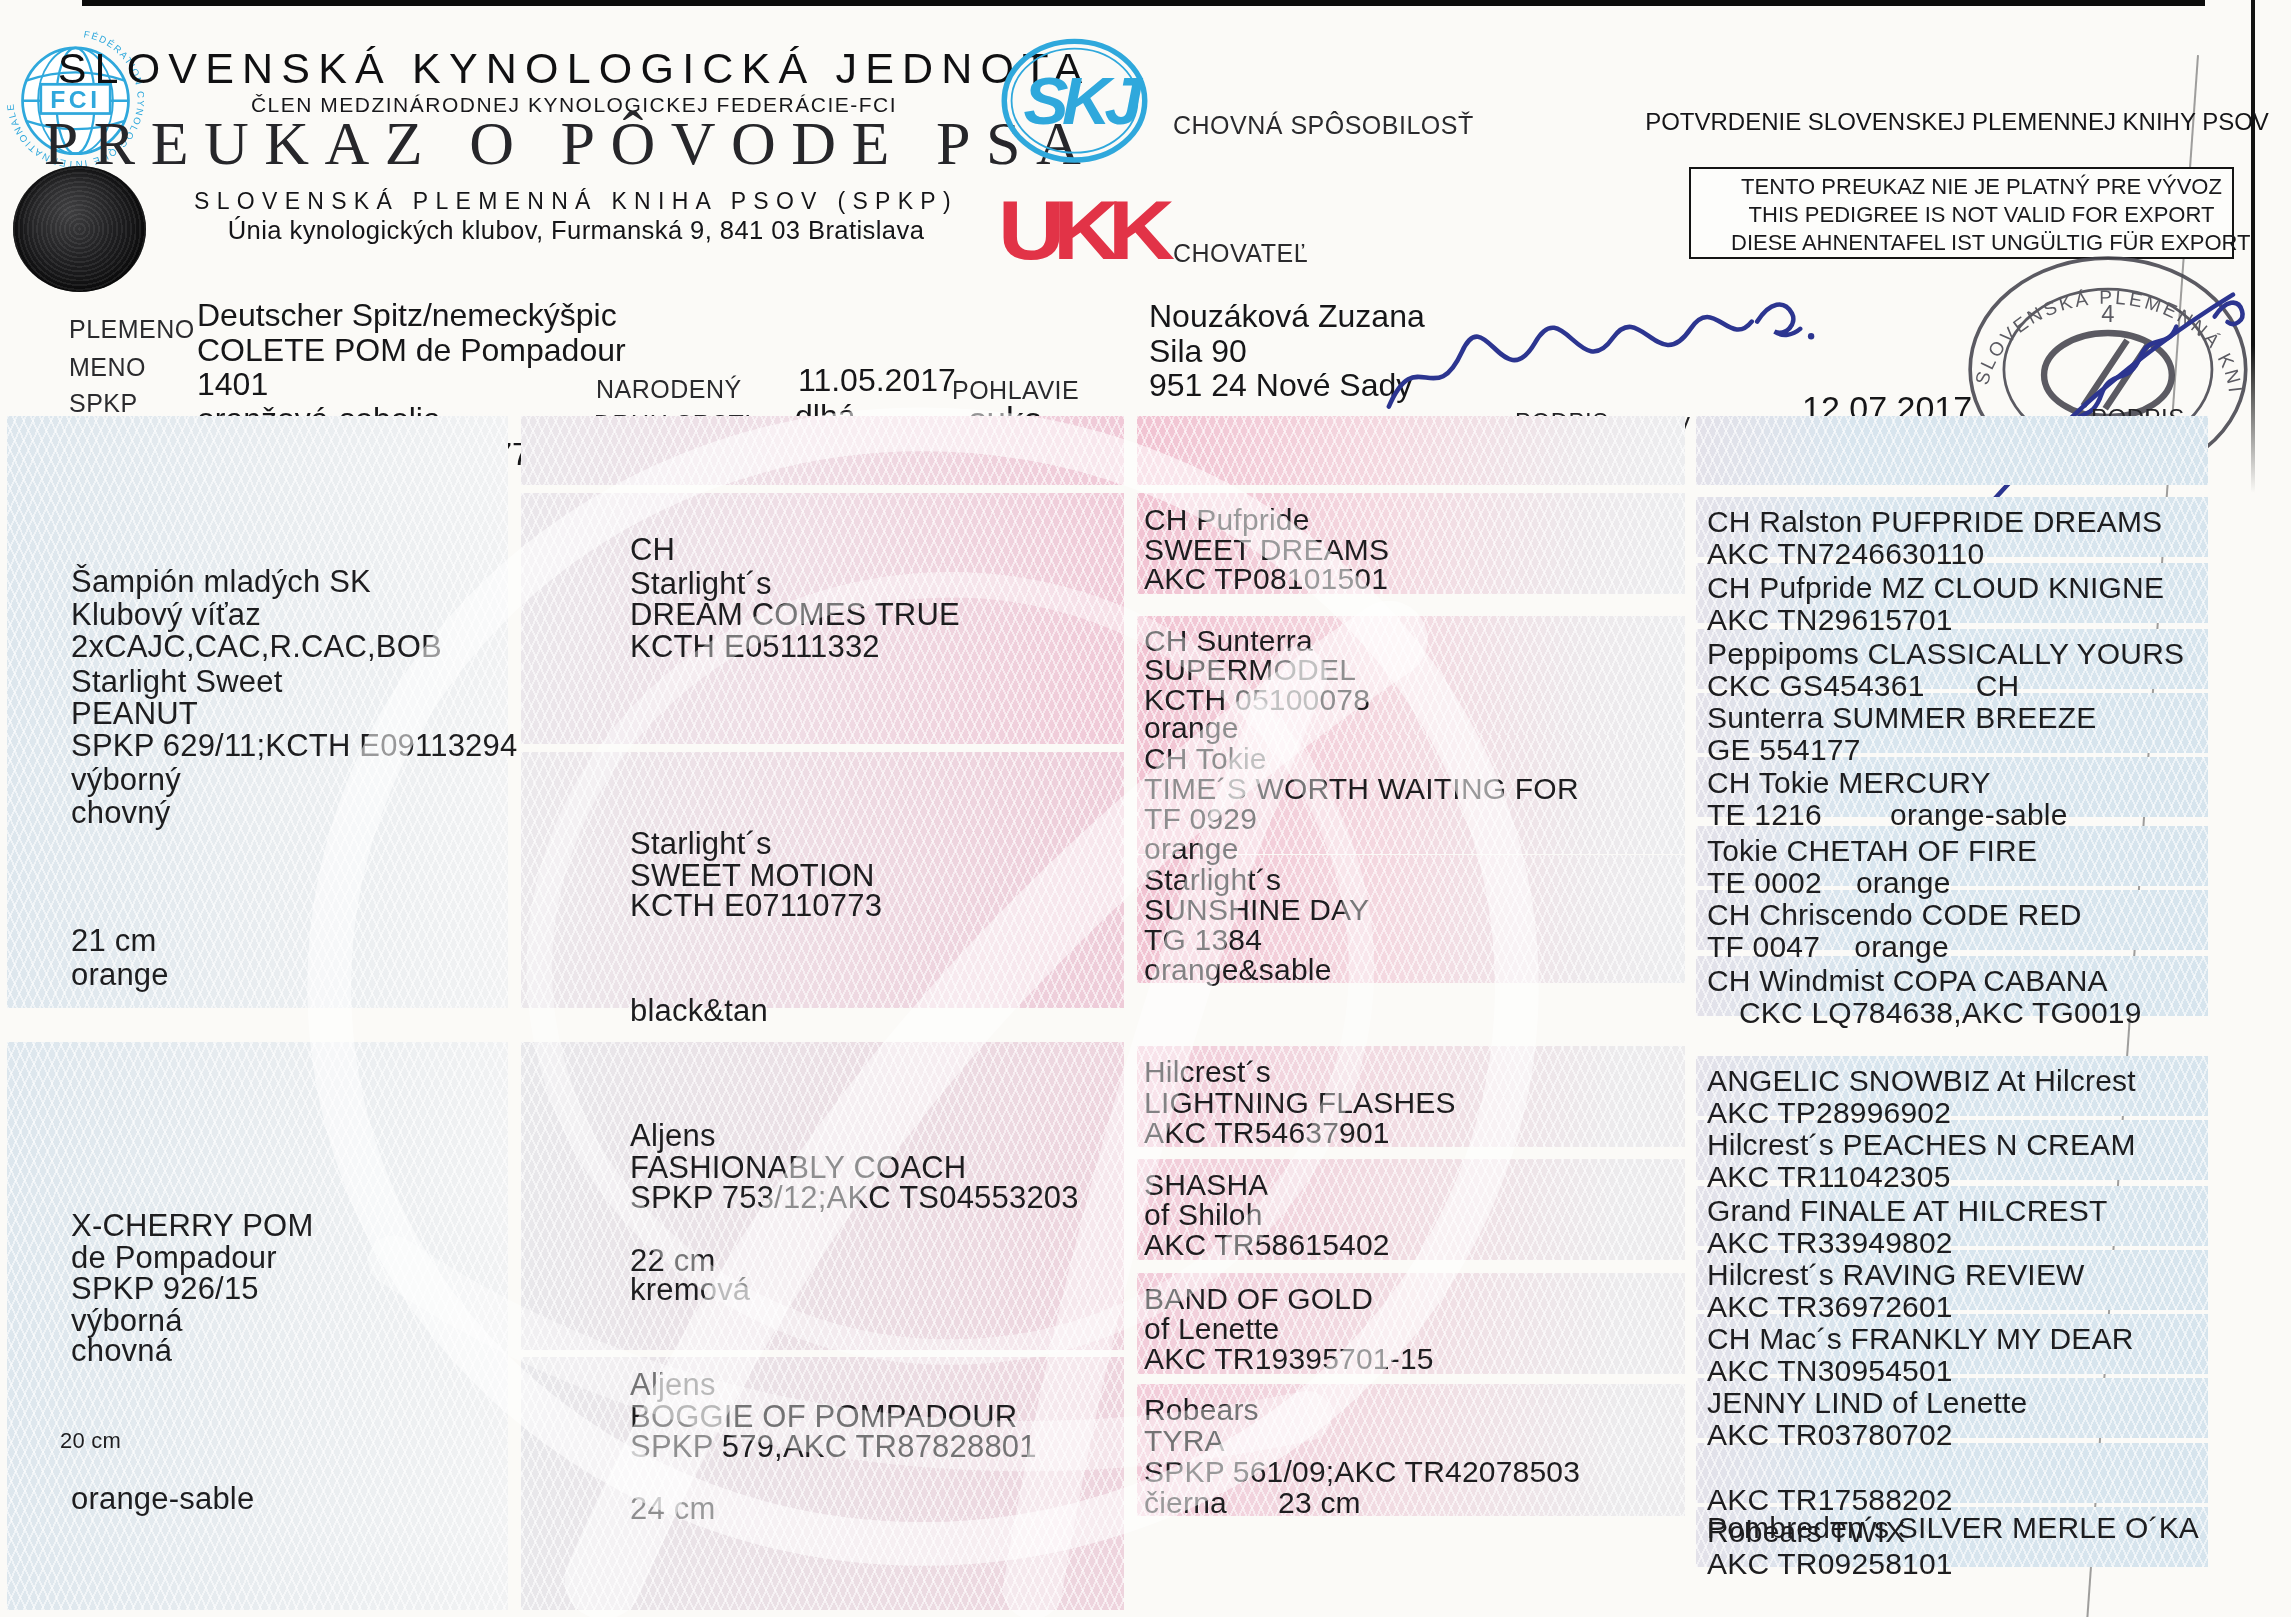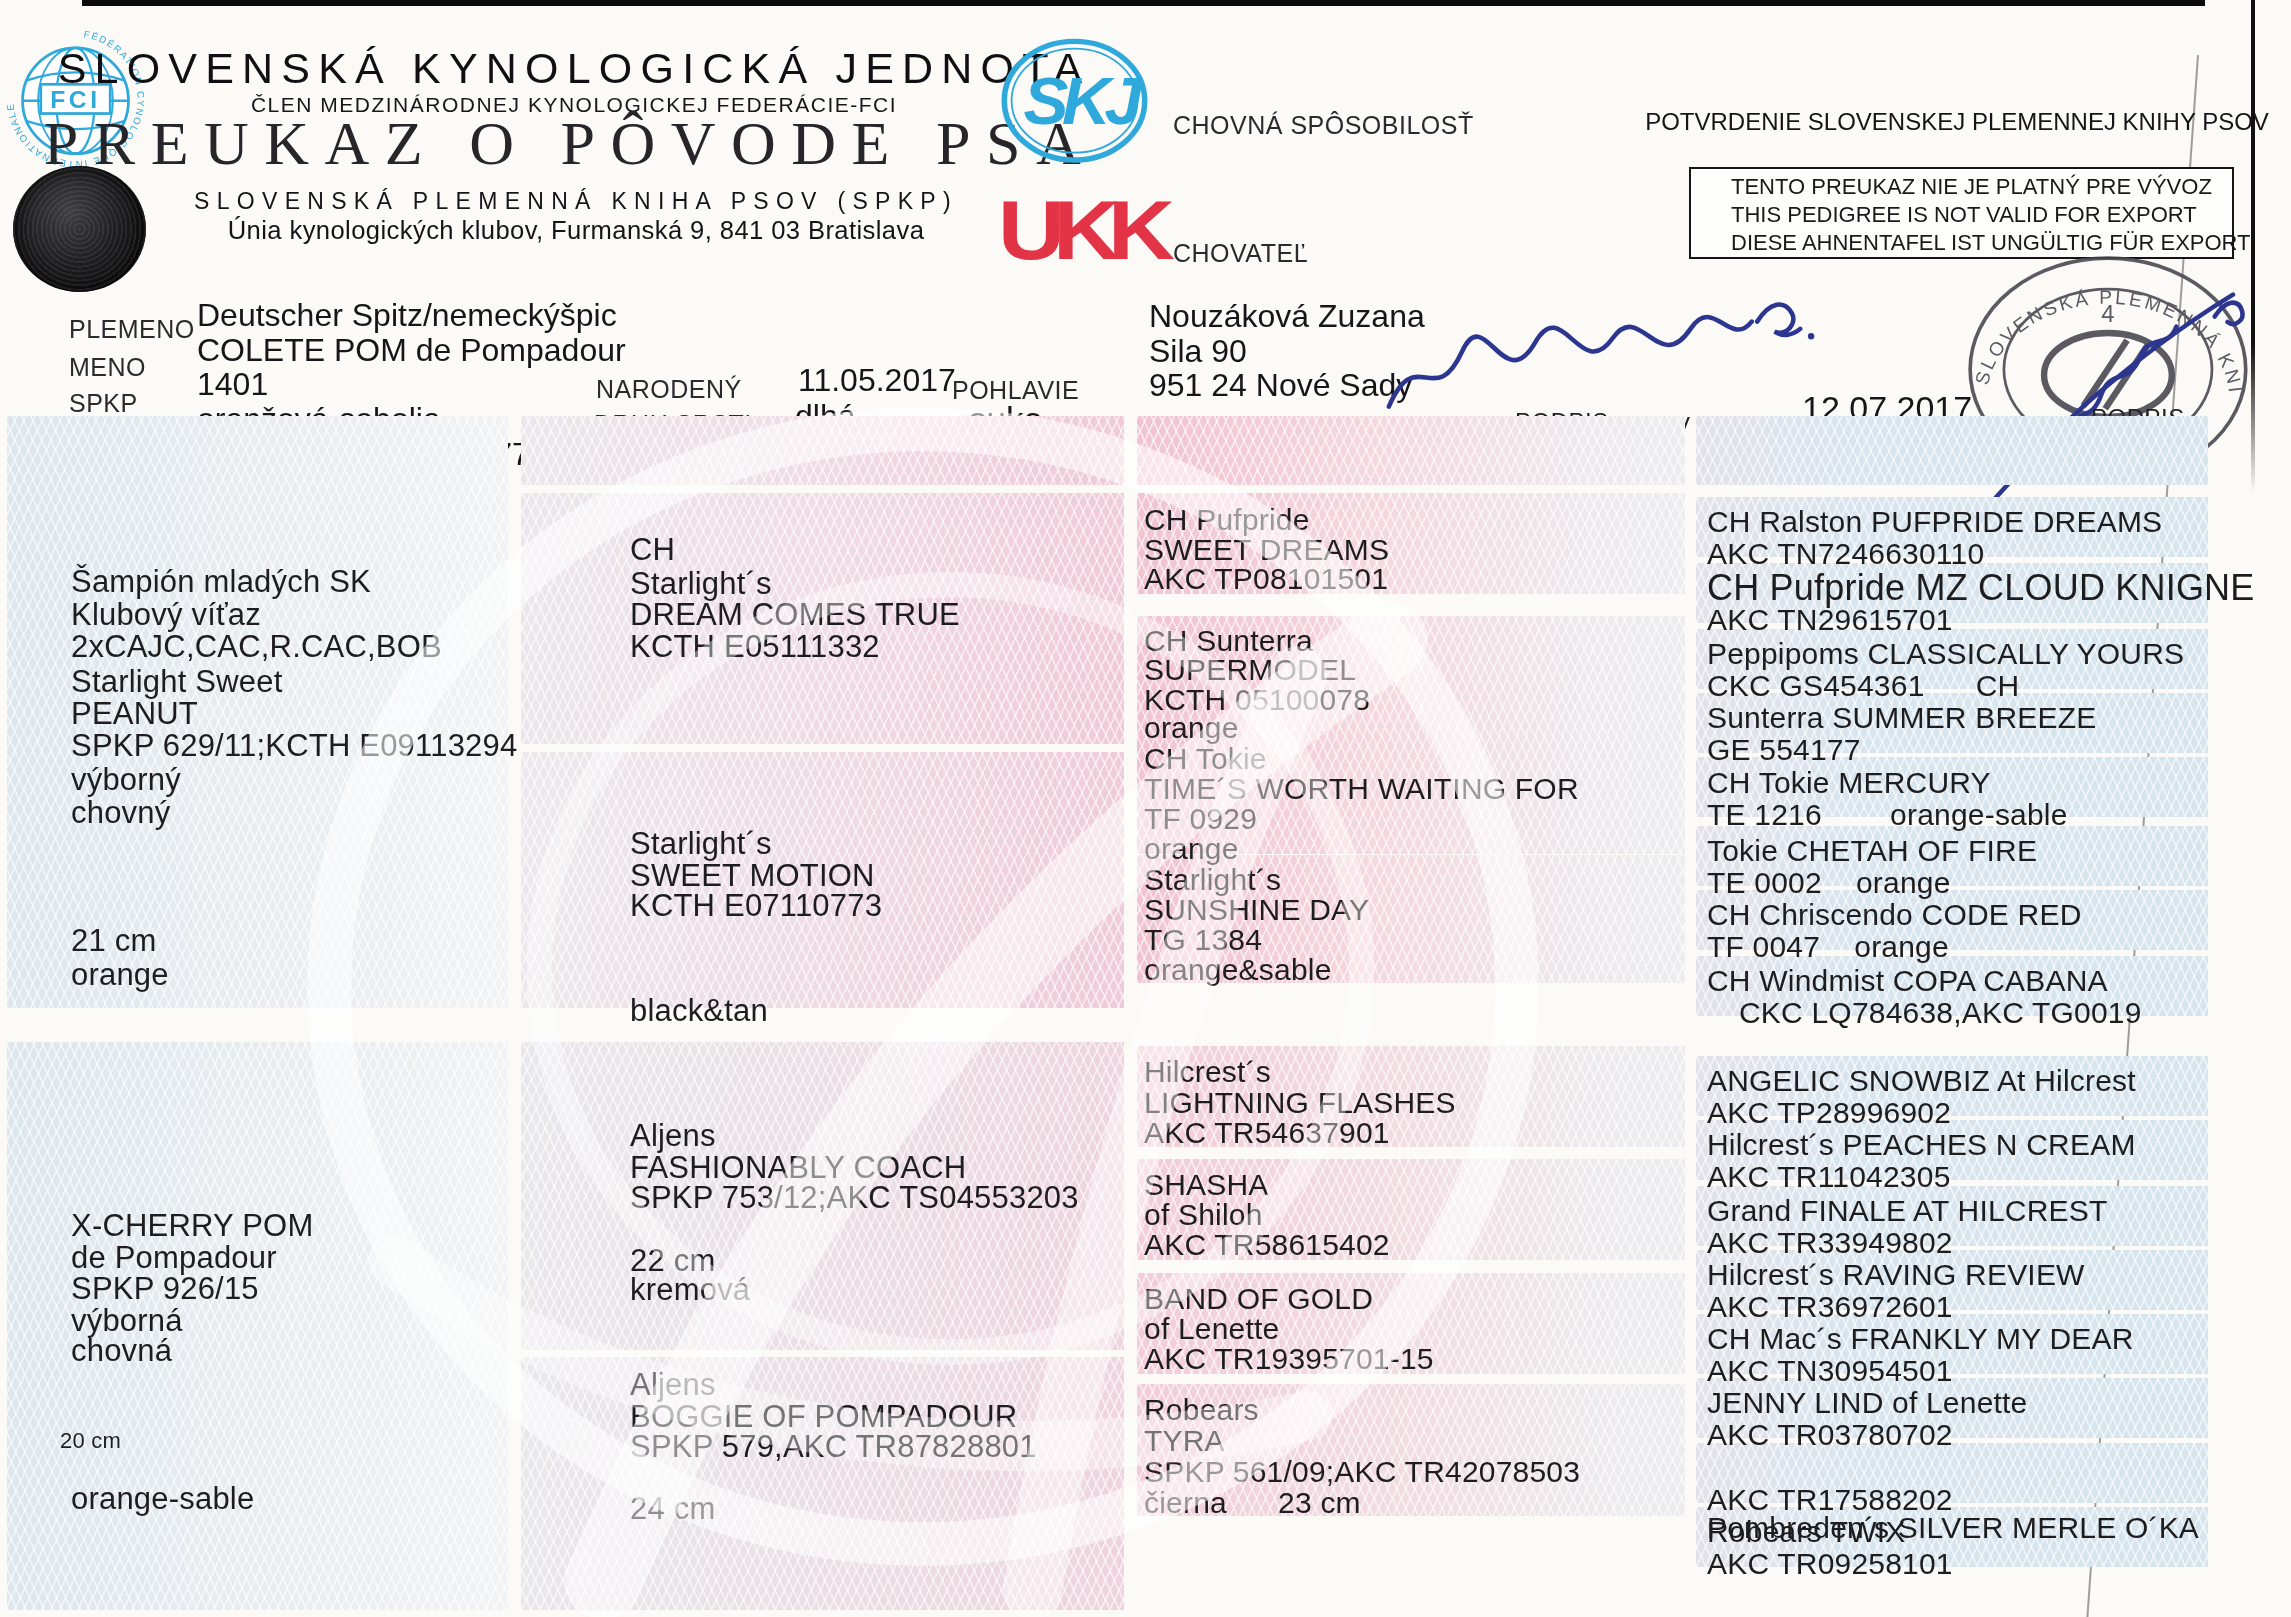--- a/index.html
+++ b/index.html
@@ -17,21 +17,21 @@
   
   .org{left:574px;top:44px;transform:translateX(-50%);font-size:43px;letter-spacing:8.2px;color:#101012;font-weight:500;white-space:pre;}
   .org-sub{left:574px;top:93px;transform:translateX(-50%);font-size:21px;letter-spacing:1.5px;color:#17171a;white-space:pre;}
   .doc-title{left:570px;top:108px;transform:translateX(-50%);font-family:"Liberation Serif",serif;font-size:62px;letter-spacing:15.5px;color:#26262a;white-space:pre;}
   .book{left:576px;top:188px;transform:translateX(-50%);font-size:23px;letter-spacing:7.3px;color:#151518;white-space:pre;}
   .addr{left:576px;top:216px;transform:translateX(-50%);font-size:25.6px;letter-spacing:0.4px;color:#151518;white-space:pre;}
   .lbl{position:absolute;font-size:25px;color:#2a2a2d;letter-spacing:0.5px;white-space:pre;}
   .val{position:absolute;font-size:32px;color:#161618;white-space:pre;}
   .confirm{left:1957px;top:108px;transform:translateX(-50%);font-size:24px;color:#151518;white-space:pre;}
   .export-box{left:1689px;top:167px;width:541px;height:88px;border:2.7px solid #141414;background:#fdfdfb;}
-  .export-box .ln{position:relative;display:block;text-align:left;font-size:22px;line-height:26.5px;color:#19191c;margin-top:1.8px;white-space:pre;padding-left:40px;}
+  .export-box .ln{position:relative;display:block;text-align:center;font-size:22px;line-height:26.5px;color:#19191c;margin-top:1.8px;white-space:pre;padding-left:40px;}
   .export-box .ln:first-child{margin-top:4.6px;}
   .ukk{left:998px;top:183px;font-size:91px;font-weight:800;color:#e23347;letter-spacing:-.13em;transform:scale(1.02,.92);transform-origin:left top;}
   .seal{left:12.8px;top:166px;width:133px;height:126px;border-radius:50%;
         background:radial-gradient(ellipse at 42% 36%,#3f3f41 0%,#1d1d1f 48%,#060606 100%);
         box-shadow:inset 0 0 18.3px #000;}
   .seal:after{content:"";position:absolute;inset:0;border-radius:50%;
         background:repeating-radial-gradient(circle at 50% 50%,rgba(255,255,255,.07) 0 1.8px,transparent 1.8px 4.6px);}
 
   
   .band{position:absolute;background-color:#eceef0;}
@@ -252,21 +252,21 @@
       <div class="t" style="left: 1144px; top: 1228px; font-size: 30px;">AKC TR58615402</div>
       <div class="t" style="left: 1144px; top: 1282px; font-size: 30px;">BAND OF GOLD</div>
       <div class="t" style="left: 1144px; top: 1312px; font-size: 30px;">of Lenette</div>
       <div class="t" style="left: 1144px; top: 1342px; font-size: 30px;">AKC TR19395701-15</div>
       <div class="t" style="left: 1144px; top: 1393px; font-size: 30px;">Robears</div>
       <div class="t" style="left: 1144px; top: 1424px; font-size: 30px;">TYRA</div>
       <div class="t" style="left: 1144px; top: 1455px; font-size: 30px;">SPKP 561/09;AKC TR42078503</div>
       <div class="t" style="left: 1144px; top: 1486px; font-size: 30px;">čierna      23 cm</div>
       <div class="t" style="left: 1707px; top: 505px; font-size: 30px;">CH Ralston PUFPRIDE DREAMS</div>
       <div class="t" style="left: 1707px; top: 537px; font-size: 30px;">AKC TN7246630110</div>
-      <div class="t" style="left: 1707px; top: 571px; font-size: 36px; text-align: center;">CH Pufpride MZ CLOUD KNIGNE</div>
+      <div class="t" style="left: 1707px; top: 571px; font-size: 30px; text-align: center;">CH Pufpride MZ CLOUD KNIGNE</div>
       <div class="t" style="left: 1707px; top: 603px; font-size: 30px;">AKC TN29615701</div>
       <div class="t" style="left: 1707px; top: 637px; font-size: 30px;">Peppipoms CLASSICALLY YOURS</div>
       <div class="t" style="left: 1707px; top: 669px; font-size: 30px;">CKC GS454361      CH</div>
       <div class="t" style="left: 1707px; top: 701px; font-size: 30px;">Sunterra SUMMER BREEZE</div>
       <div class="t" style="left: 1707px; top: 733px; font-size: 30px;">GE 554177</div>
       <div class="t" style="left: 1707px; top: 766px; font-size: 30px;">CH Tokie MERCURY</div>
       <div class="t" style="left: 1707px; top: 798px; font-size: 30px;">TE 1216        orange-sable</div>
       <div class="t" style="left: 1707px; top: 834px; font-size: 30px;">Tokie CHETAH OF FIRE</div>
       <div class="t" style="left: 1707px; top: 866px; font-size: 30px;">TE 0002    orange</div>
       <div class="t" style="left: 1707px; top: 898px; font-size: 30px;">CH Chriscendo CODE RED</div>

